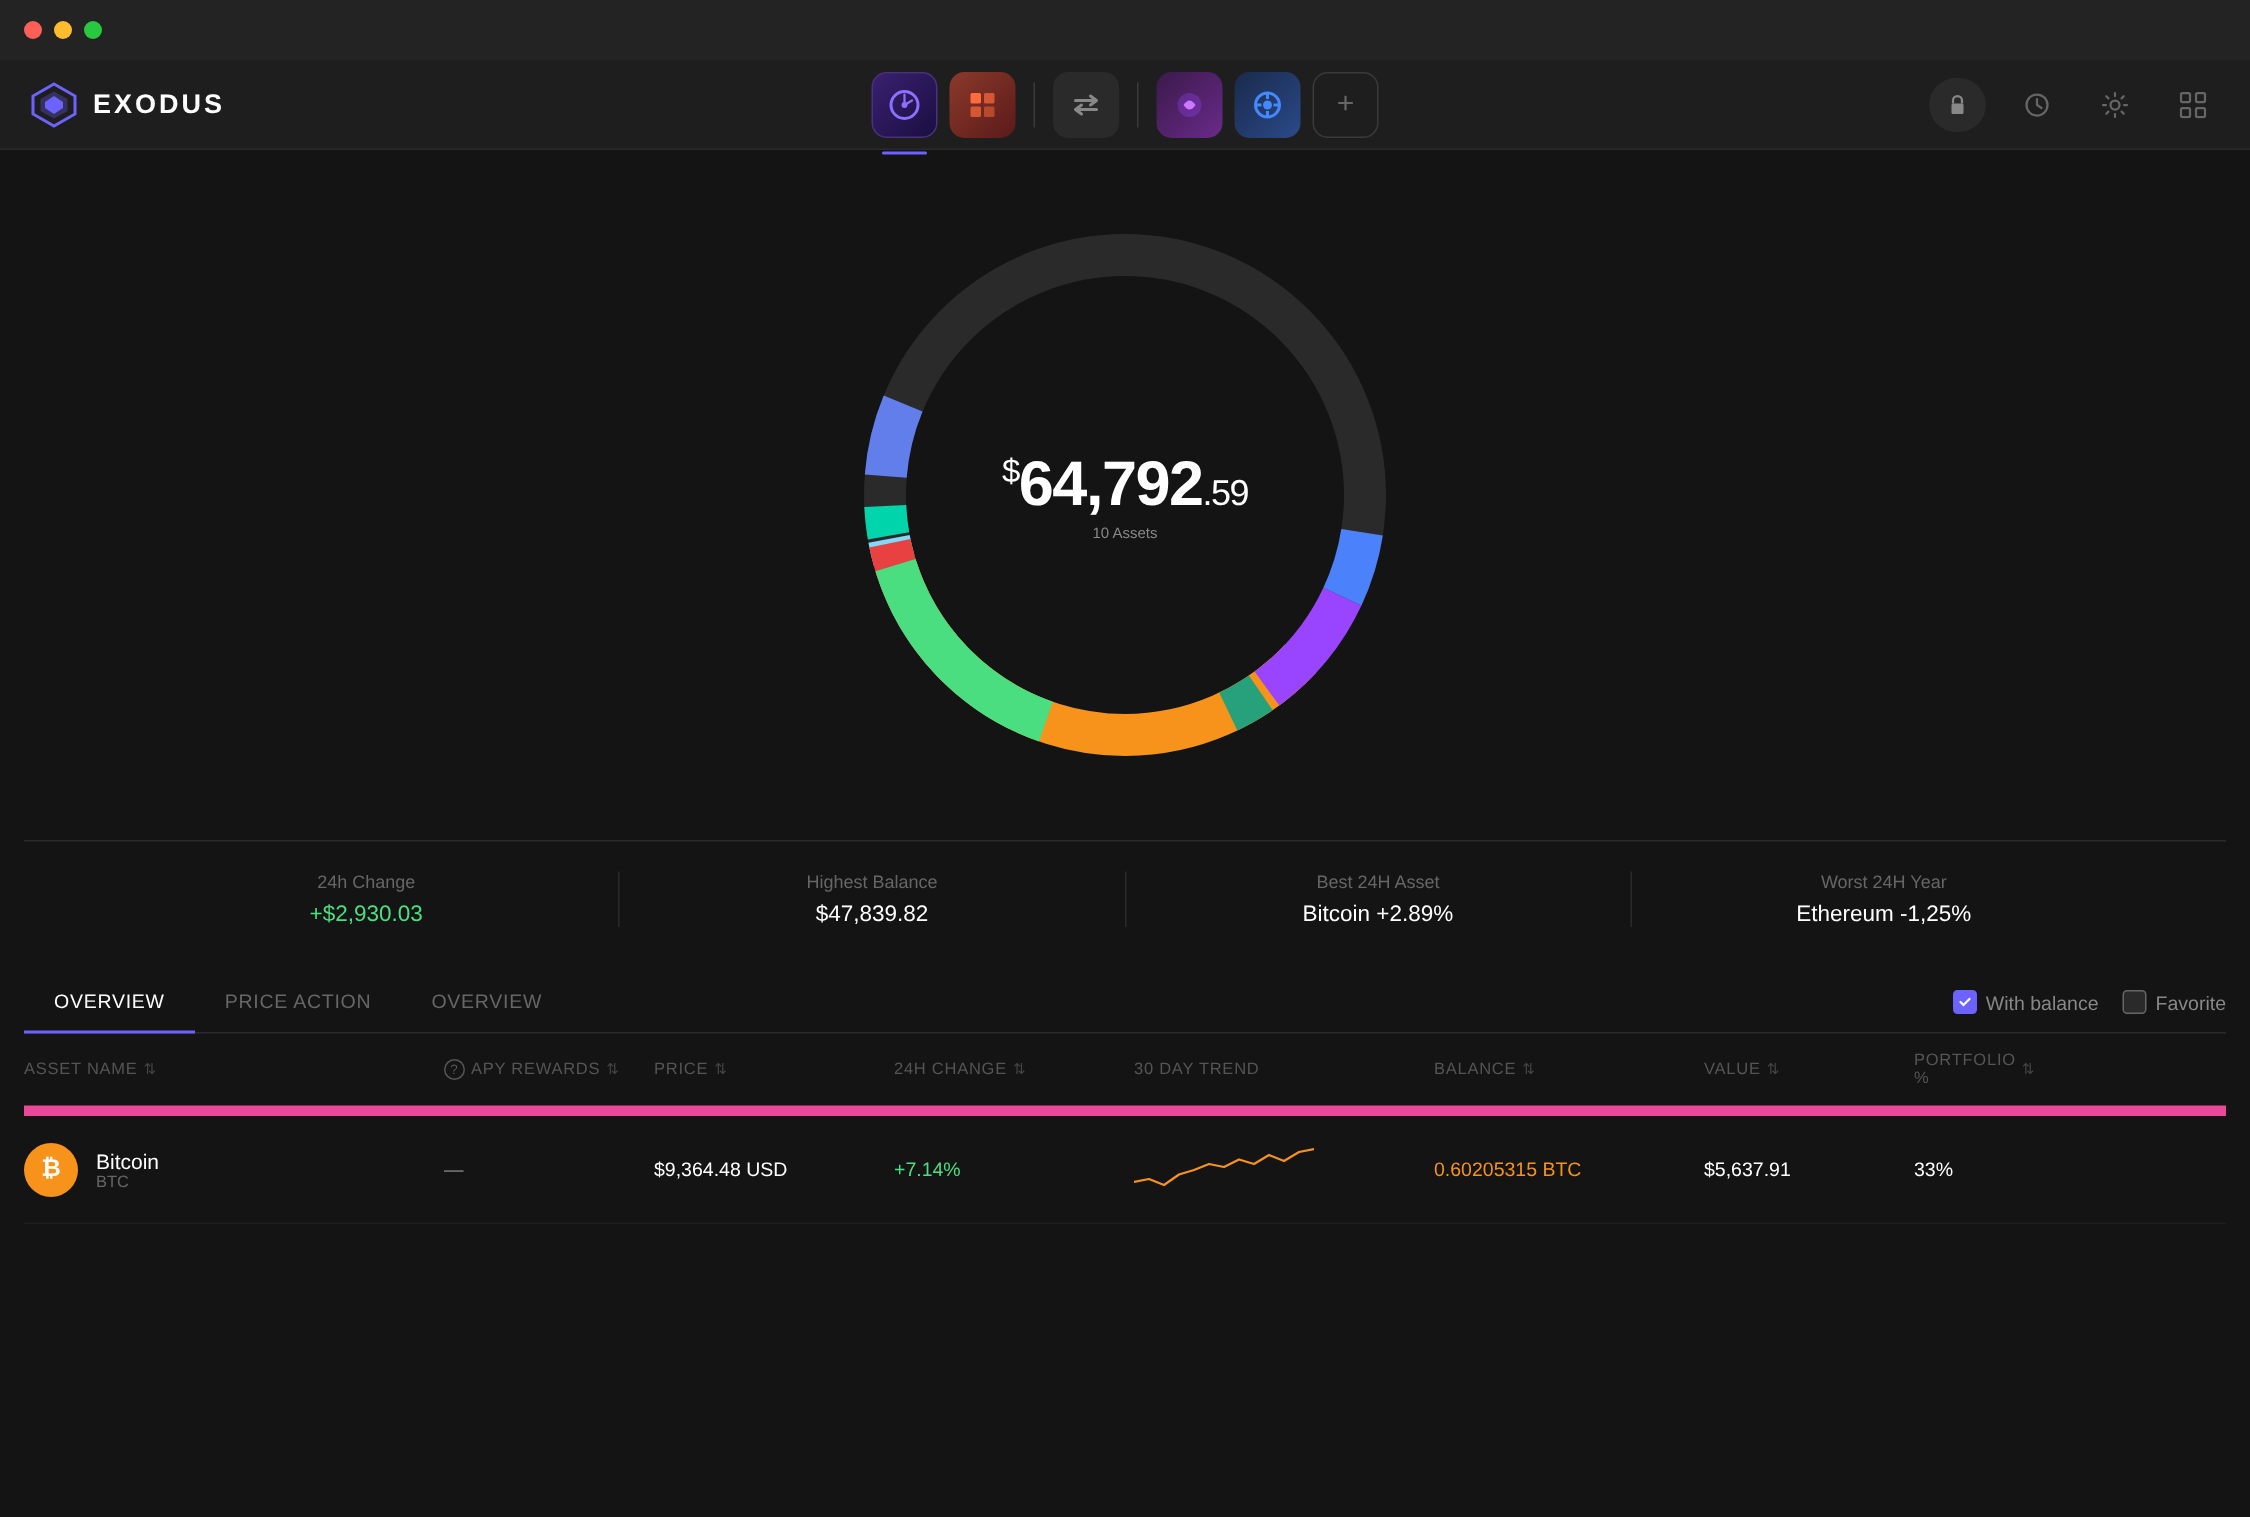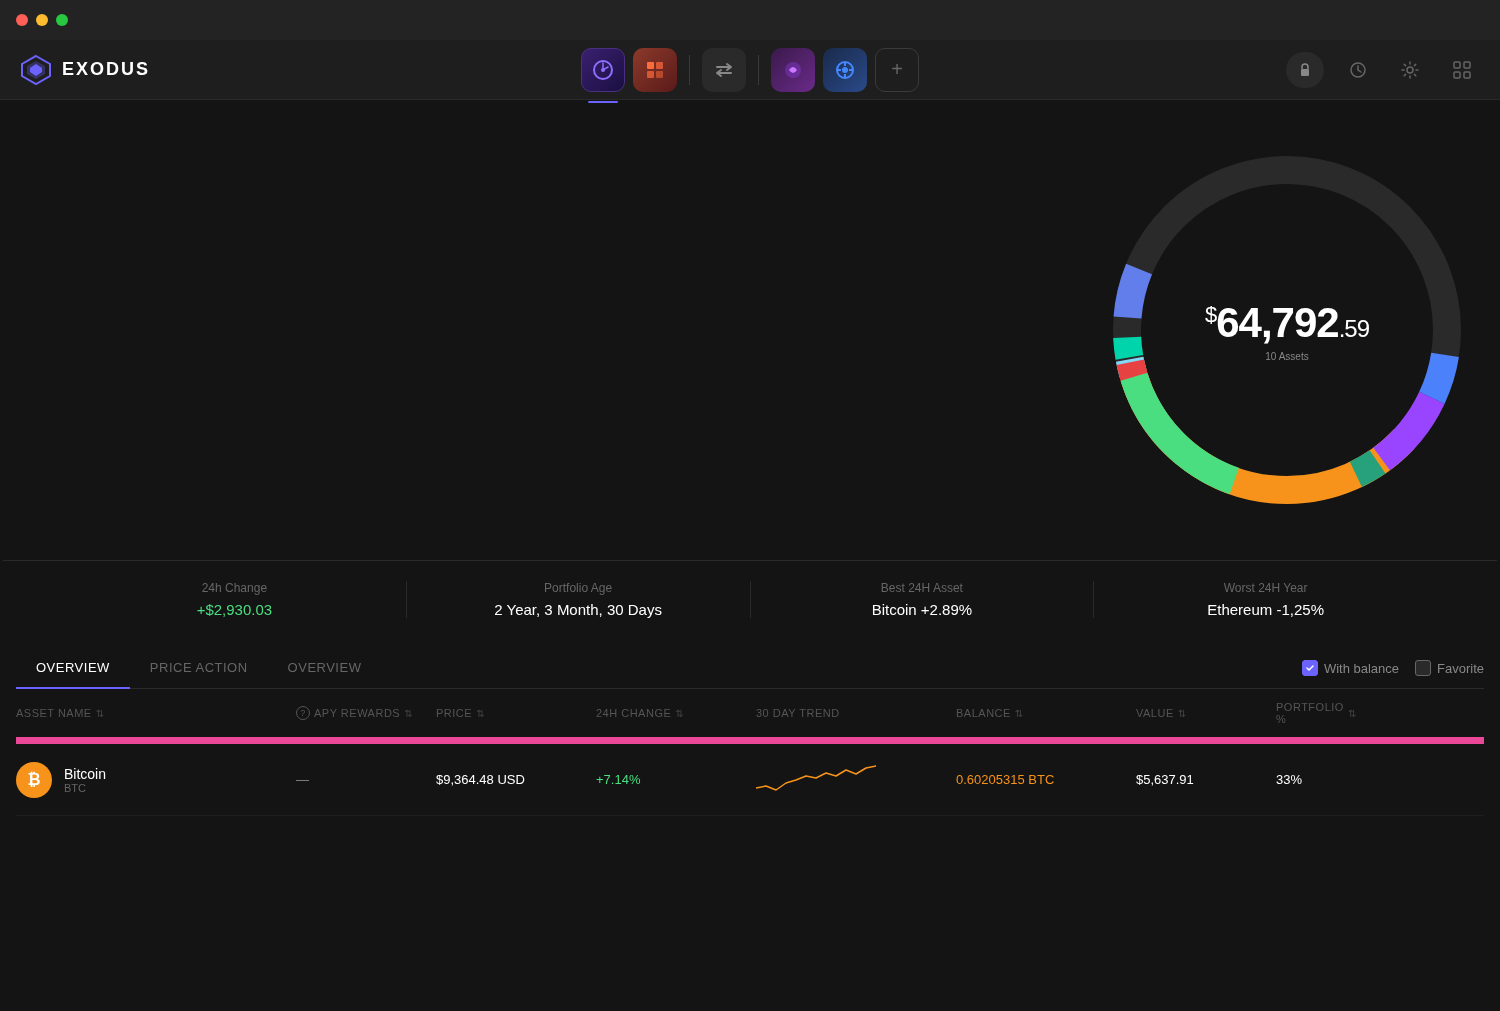--- a/index.html
+++ b/index.html
@@ -131,24 +131,24 @@
 
     
     .content {
       flex: 1;
       overflow-y: auto;
       background: #141414;
     }
 
     
     .portfolio-section {
-      padding: 20px 3px 0;
+      padding: 20px 16px 0;
       display: flex;
       flex-direction: column;
-      align-items: flex-end;
+      align-items: center;
     }
 
     
     .donut-container {
       position: relative;
       width: 420px;
       height: 420px;
     }
     .donut-svg {
       width: 420px;
@@ -505,22 +505,22 @@
         </div>
       </div>
 
 
       <div class="stats-row">
         <div class="stat-item">
           <div class="stat-label">24h Change</div>
           <div class="stat-value positive">+$2,930.03</div>
         </div>
         <div class="stat-item">
-          <div class="stat-label">Portfolio Age</div>
-          <div class="stat-value">2 Year, 3 Month, 30 Days</div>
+          <div class="stat-label">Highest Balance</div>
+          <div class="stat-value">$47,839.82</div>
         </div>
         <div class="stat-item">
           <div class="stat-label">Best 24H Asset</div>
           <div class="stat-value">Bitcoin +2.89%</div>
         </div>
         <div class="stat-item">
           <div class="stat-label">Worst 24H Year</div>
           <div class="stat-value">Ethereum -1,25%</div>
         </div>
       </div>

